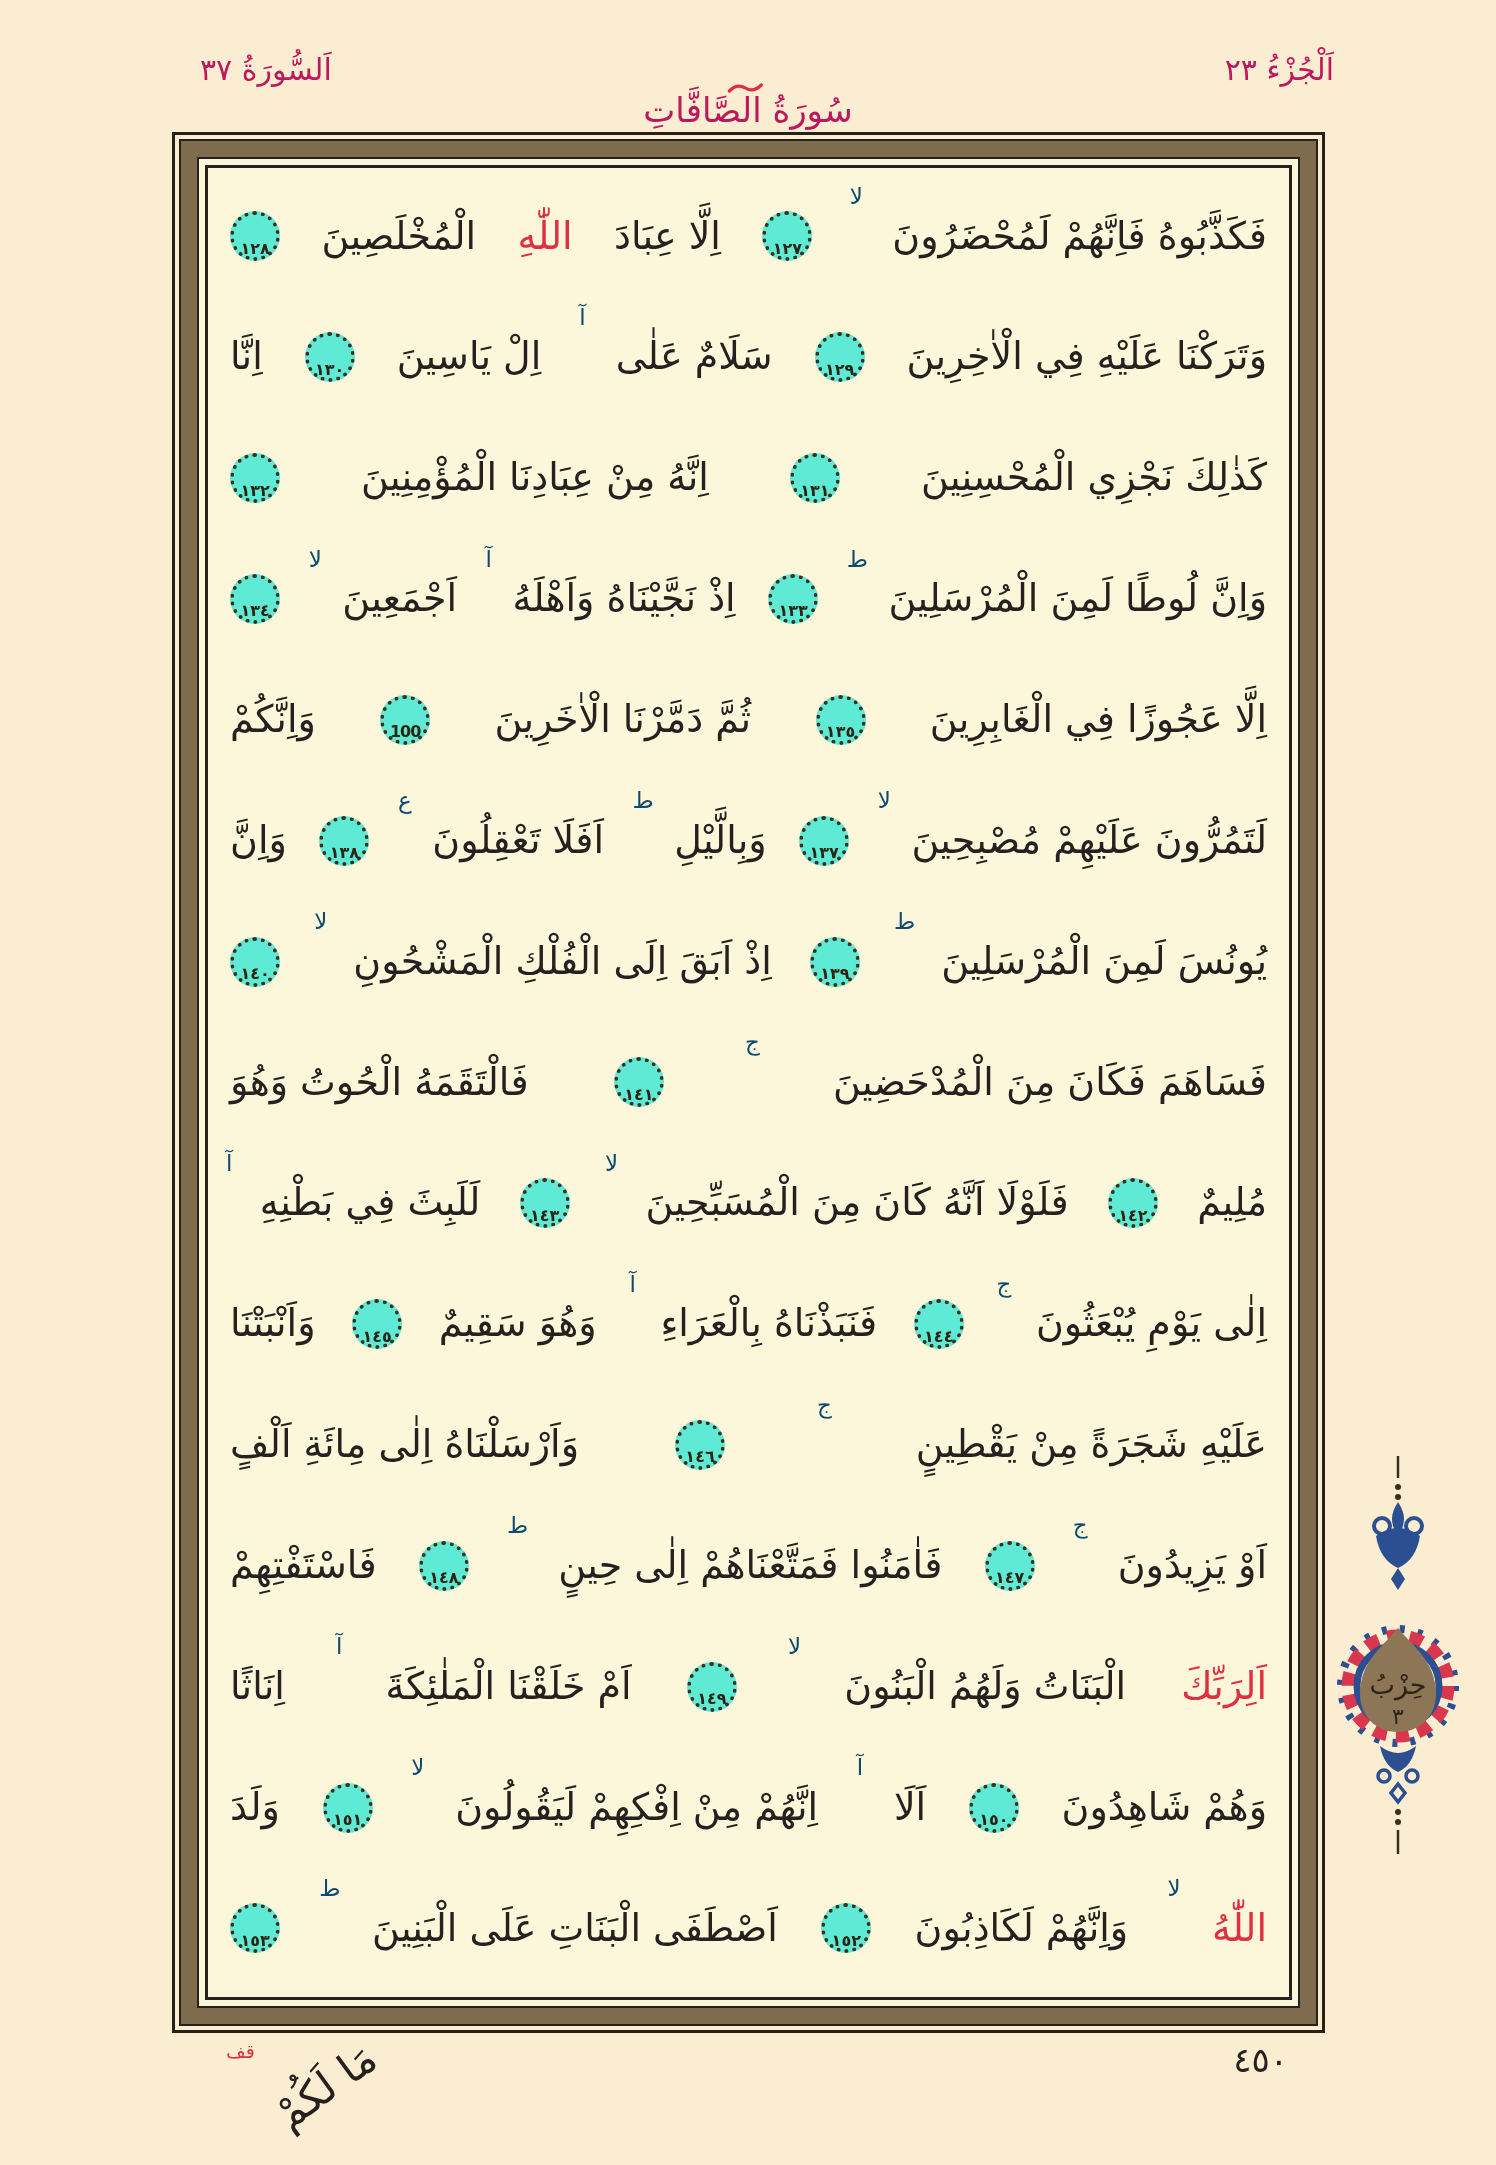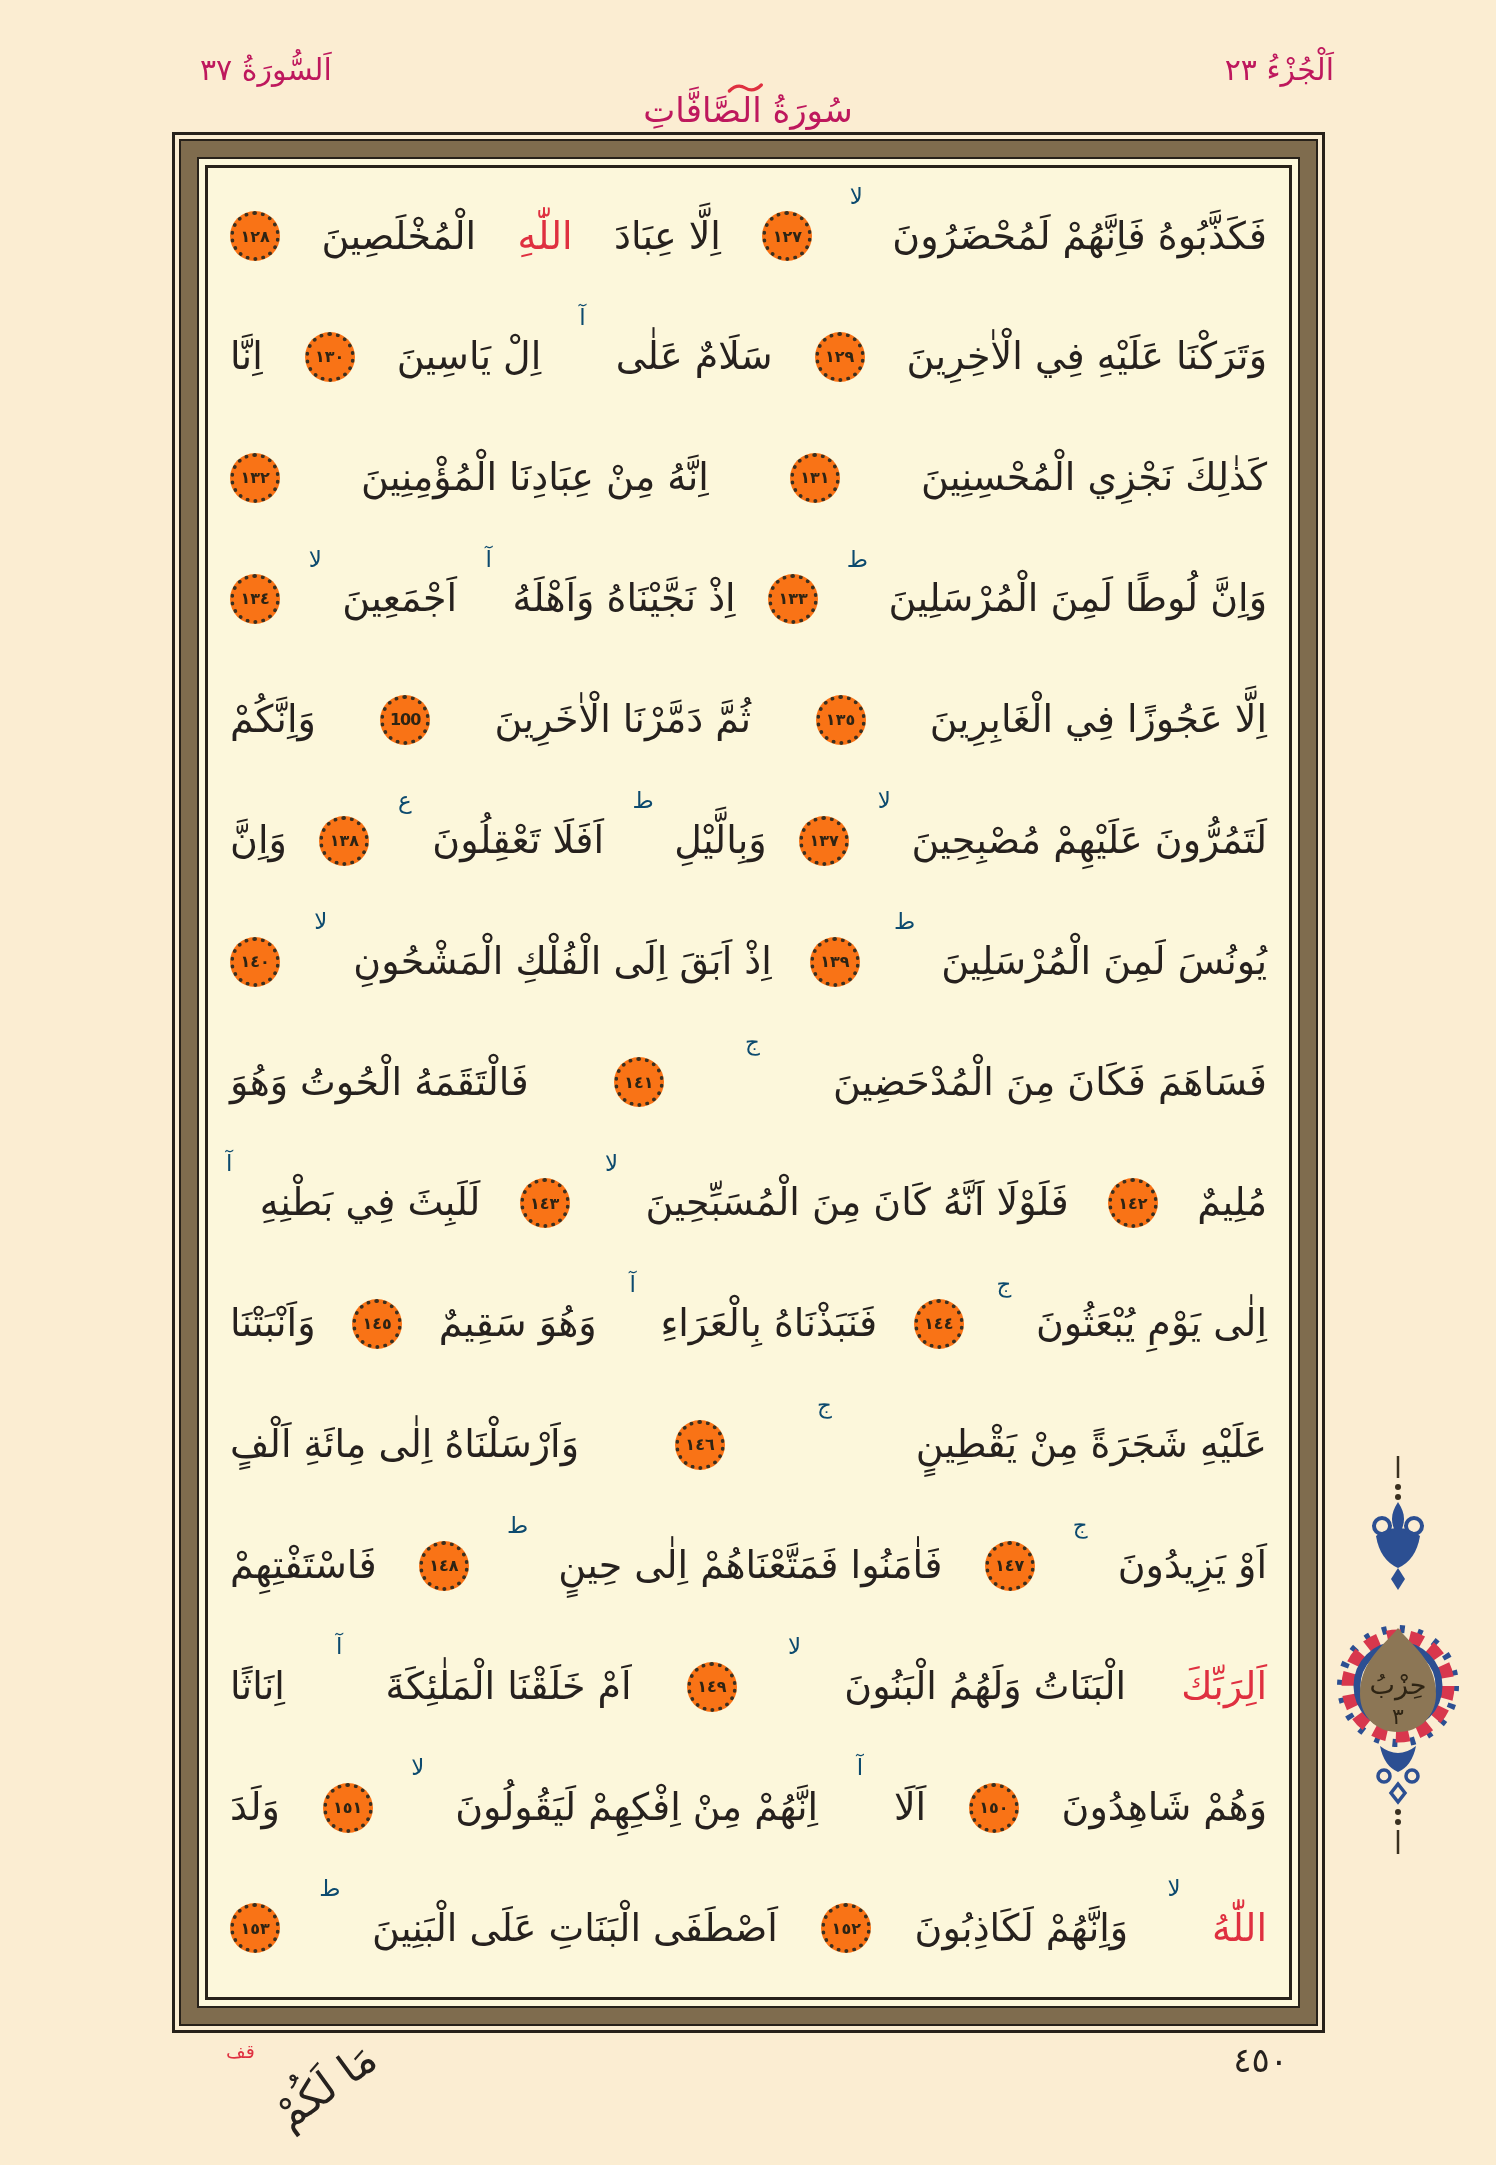--- a/index.html
+++ b/index.html
@@ -43,23 +43,23 @@
     justify-content:space-between;font-size:38px;line-height:1.1;
     white-space:nowrap;
   }
   .qline .w{white-space:nowrap;}
   .qline .red{color:#DF3040;}
   .tajweed{
     color:#0c4a6e;font-size:23px;align-self:flex-start;
     margin:8px -12px 0 -4px;z-index:2;
   }
   .medallion{
-    display:inline-flex;align-items:center;justify-content:center;
+    display:inline-flex;align-items:flex-end;justify-content:center;
     width:50px;height:50px;flex:0 0 50px;border-radius:50%;
-    background:#f97316;border:4px dotted #3B2F1F;box-sizing:border-box;
+    background:#5eead4;border:4px dotted #3B2F1F;box-sizing:border-box;
   }
   .mnum{font-size:16px;font-weight:bold;color:#2E2414;letter-spacing:-1px;}
   
   .pagenum{position:absolute;left:1188px;top:2040px;width:100px;text-align:right;font-size:34px;direction:rtl;}
   .catchword{
     position:absolute;left:178px;top:2048px;width:190px;direction:rtl;
     font-size:42px;transform:rotate(-36deg);transform-origin:85% 20%;
     white-space:nowrap;
   }
   .catch-mark{position:absolute;left:226px;top:2040px;font-size:19px;color:#DF3040;direction:rtl;text-align:center;}

